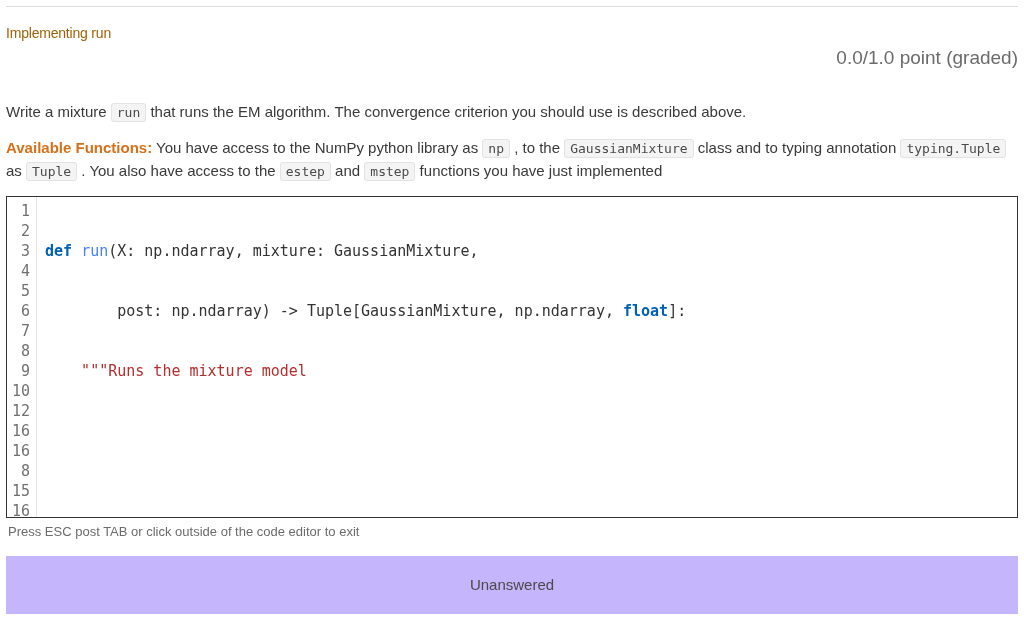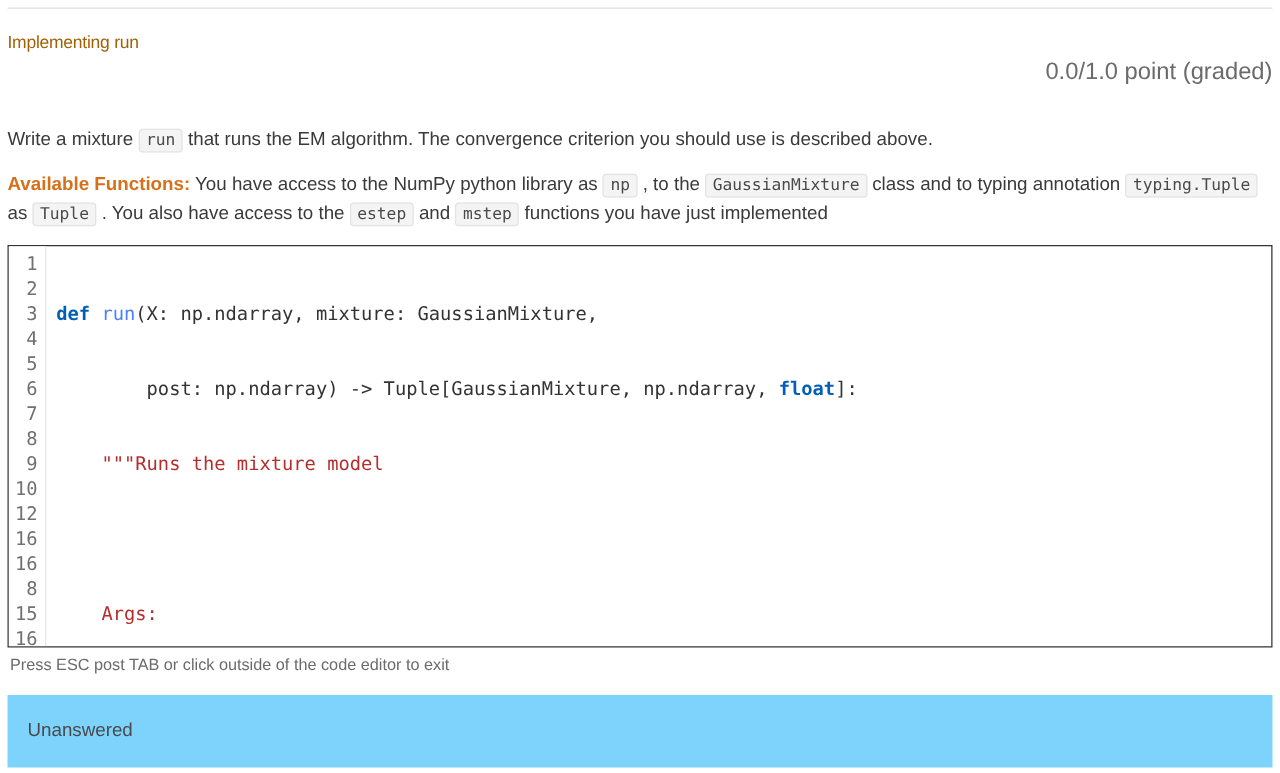--- a/index.html
+++ b/index.html
@@ -69,25 +69,26 @@
   .code div { height: 20px; }
   .kw { color: #0060b5; font-weight: 600; }
   .fn { color: #4a80ff; }
   .str { color: #b52e2e; }
   .hint {
     font-size: 13px;
     color: #6b6b6b;
     padding: 4px 2px 14px 2px;
   }
   .status {
-    background: #7dd3fc;
+    background: #c4b5fd;
     padding: 18px 16px;
     color: #4a4a4a;
     font-size: 15px;
     margin-bottom: 18px;
+    text-align: center;
   }
 </style>
 </head>
 <body>
 
 <div class="top-rule"></div>
 
 <h1>Implementing run</h1>
 <div class="points">0.0/1.0 point (graded)</div>
 
@@ -119,21 +120,20 @@
       <div>16</div>
       <div>8</div>
       <div>15</div>
       <div>16</div>
     </div>
     <div class="code">
       <div><span class="kw">def </span><span class="fn">run</span><span>(X: np.ndarray, mixture: GaussianMixture,</span></div>
       <div><span>        post: np.ndarray) -&gt; Tuple[GaussianMixture, np.ndarray, </span><span class="kw">float</span><span>]:</span></div>
       <div class="str">    """Runs the mixture model</div>
       <div class="str"></div>
-      <div class="str">    Args:</div>
       
       
       
       
       
       
       
       
       
       

